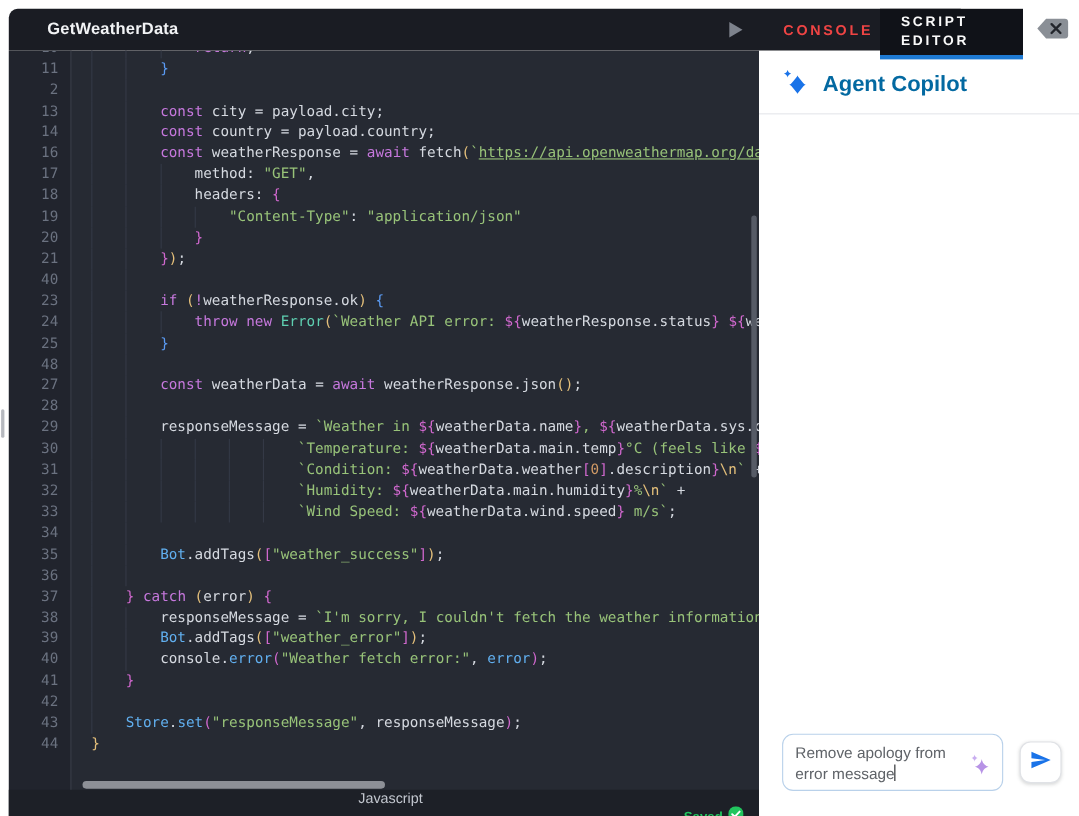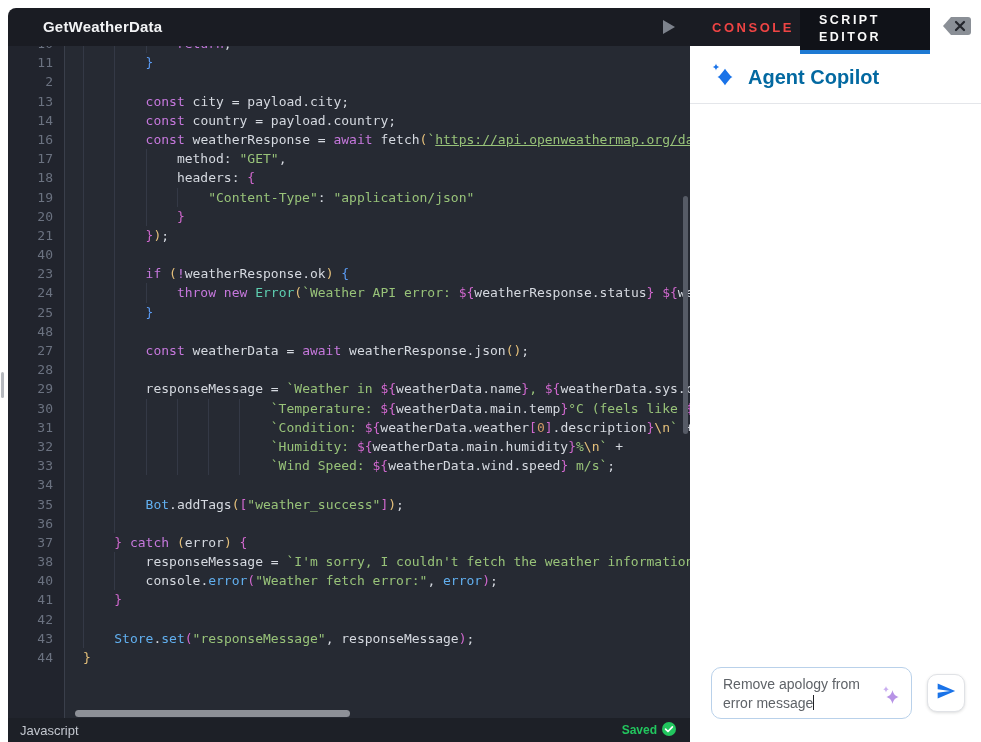--- a/index.html
+++ b/index.html
@@ -50,21 +50,21 @@
   .b1  { color:#e5c07b; }
   .b2  { color:#d068ce; }
   .b3  { color:#5b9cf5; }
 
   .vscroll { position:absolute; left:675px; top:150px; width:5px; height:238px;
              background:#565b66; border-radius:3px; cursor:pointer; }
   .hscroll { position:absolute; left:67px; top:664px; width:275px; height:7px;
              background:#8d9097; border-radius:4px; cursor:pointer; }
 
   .statusbar { position:absolute; left:8px; top:718px; width:682px; height:24px;
-               background:#1d2027; display:flex; align-items:center; z-index:4; }
+               background:#1d2027; display:flex; align-items:center; z-index:4;flex-direction:column; }
   .lang { color:#c3c7cf; font-size:13px; margin-left:12px; }
   .saved { margin-left:auto; margin-right:14px; display:flex; align-items:center; gap:5px;
            color:#22c55e; font-size:12px; font-weight:bold; }
 
   
   .left-handle { position:absolute; left:1px; top:372px; width:3px; height:26px;
                  background:#b6b9bf; border-radius:2px; cursor:pointer; }
 
   
   .copilot { position:absolute; left:690px; top:46px; width:291px; height:696px;
@@ -137,20 +137,21 @@
         <div class="cl"><span class="ln">29</span><span class="lc"><span class="ind"></span><span class="ind"></span><span class="pl">responseMessage = </span><span class="str">`Weather in </span><span class="in">${</span><span class="pl">weatherData.name</span><span class="in">}</span><span class="str">, </span><span class="in">${</span><span class="pl">weatherData.sys.co</span></span></div>
         <div class="cl"><span class="ln">30</span><span class="lc"><span class="ind"></span><span class="ind"></span><span class="ind"></span><span class="ind"></span><span class="ind"></span><span class="ind"></span><span class="str">`Temperature: </span><span class="in">${</span><span class="pl">weatherData.main.temp</span><span class="in">}</span><span class="str">°C (feels like </span><span class="in">${</span></span></div>
         <div class="cl"><span class="ln">31</span><span class="lc"><span class="ind"></span><span class="ind"></span><span class="ind"></span><span class="ind"></span><span class="ind"></span><span class="ind"></span><span class="str">`Condition: </span><span class="in">${</span><span class="pl">weatherData.weather</span><span class="b2">[</span><span class="num">0</span><span class="b2">]</span><span class="pl">.description</span><span class="in">}</span><span class="esc">\n</span><span class="str">`</span><span class="pl"> +</span></span></div>
         <div class="cl"><span class="ln">32</span><span class="lc"><span class="ind"></span><span class="ind"></span><span class="ind"></span><span class="ind"></span><span class="ind"></span><span class="ind"></span><span class="str">`Humidity: </span><span class="in">${</span><span class="pl">weatherData.main.humidity</span><span class="in">}</span><span class="str">%</span><span class="esc">\n</span><span class="str">`</span><span class="pl"> +</span></span></div>
         <div class="cl"><span class="ln">33</span><span class="lc"><span class="ind"></span><span class="ind"></span><span class="ind"></span><span class="ind"></span><span class="ind"></span><span class="ind"></span><span class="str">`Wind Speed: </span><span class="in">${</span><span class="pl">weatherData.wind.speed</span><span class="in">}</span><span class="str"> m/s`</span><span class="pl">;</span></span></div>
         <div class="cl"><span class="ln">34</span><span class="lc"><span class="ind"></span><span class="ind"></span></span></div>
         <div class="cl"><span class="ln">35</span><span class="lc"><span class="ind"></span><span class="ind"></span><span class="obj">Bot</span><span class="pl">.addTags</span><span class="b1">(</span><span class="b2">[</span><span class="str">"weather_success"</span><span class="b2">]</span><span class="b1">)</span><span class="pl">;</span></span></div>
         <div class="cl"><span class="ln">36</span><span class="lc"><span class="ind"></span><span class="ind"></span></span></div>
         <div class="cl"><span class="ln">37</span><span class="lc"><span class="ind"></span><span class="b2">}</span><span class="pl"> </span><span class="kw">catch</span><span class="pl"> </span><span class="b1">(</span><span class="pl">error</span><span class="b1">)</span><span class="pl"> </span><span class="b2">{</span></span></div>
         <div class="cl"><span class="ln">38</span><span class="lc"><span class="ind"></span><span class="ind"></span><span class="pl">responseMessage = </span><span class="str">`I'm sorry, I couldn't fetch the weather information.</span></span></div>
+        <div class="cl"><span class="ln">39</span><span class="lc"><span class="ind"></span><span class="ind"></span><span class="obj">Bot</span><span class="pl">.addTags</span><span class="b1">(</span><span class="b2">[</span><span class="str">"weather_error"</span><span class="b2">]</span><span class="b1">)</span><span class="pl">;</span></span></div>
         <div class="cl"><span class="ln">40</span><span class="lc"><span class="ind"></span><span class="ind"></span><span class="pl">console.</span><span class="mth">error</span><span class="b2">(</span><span class="str">"Weather fetch error:"</span><span class="pl">, </span><span class="mth">error</span><span class="b2">)</span><span class="pl">;</span></span></div>
         <div class="cl"><span class="ln">41</span><span class="lc"><span class="ind"></span><span class="b2">}</span></span></div>
         <div class="cl"><span class="ln">42</span><span class="lc"><span class="ind"></span></span></div>
         <div class="cl"><span class="ln">43</span><span class="lc"><span class="ind"></span><span class="obj">Store</span><span class="pl">.</span><span class="mth">set</span><span class="b2">(</span><span class="str">"responseMessage"</span><span class="pl">, responseMessage</span><span class="b2">)</span><span class="pl">;</span></span></div>
         <div class="cl"><span class="ln">44</span><span class="lc"><span class="b1">}</span></span></div>
       </div>
     <div class="vscroll"></div>
     <div class="hscroll"></div>
   </div>
 

